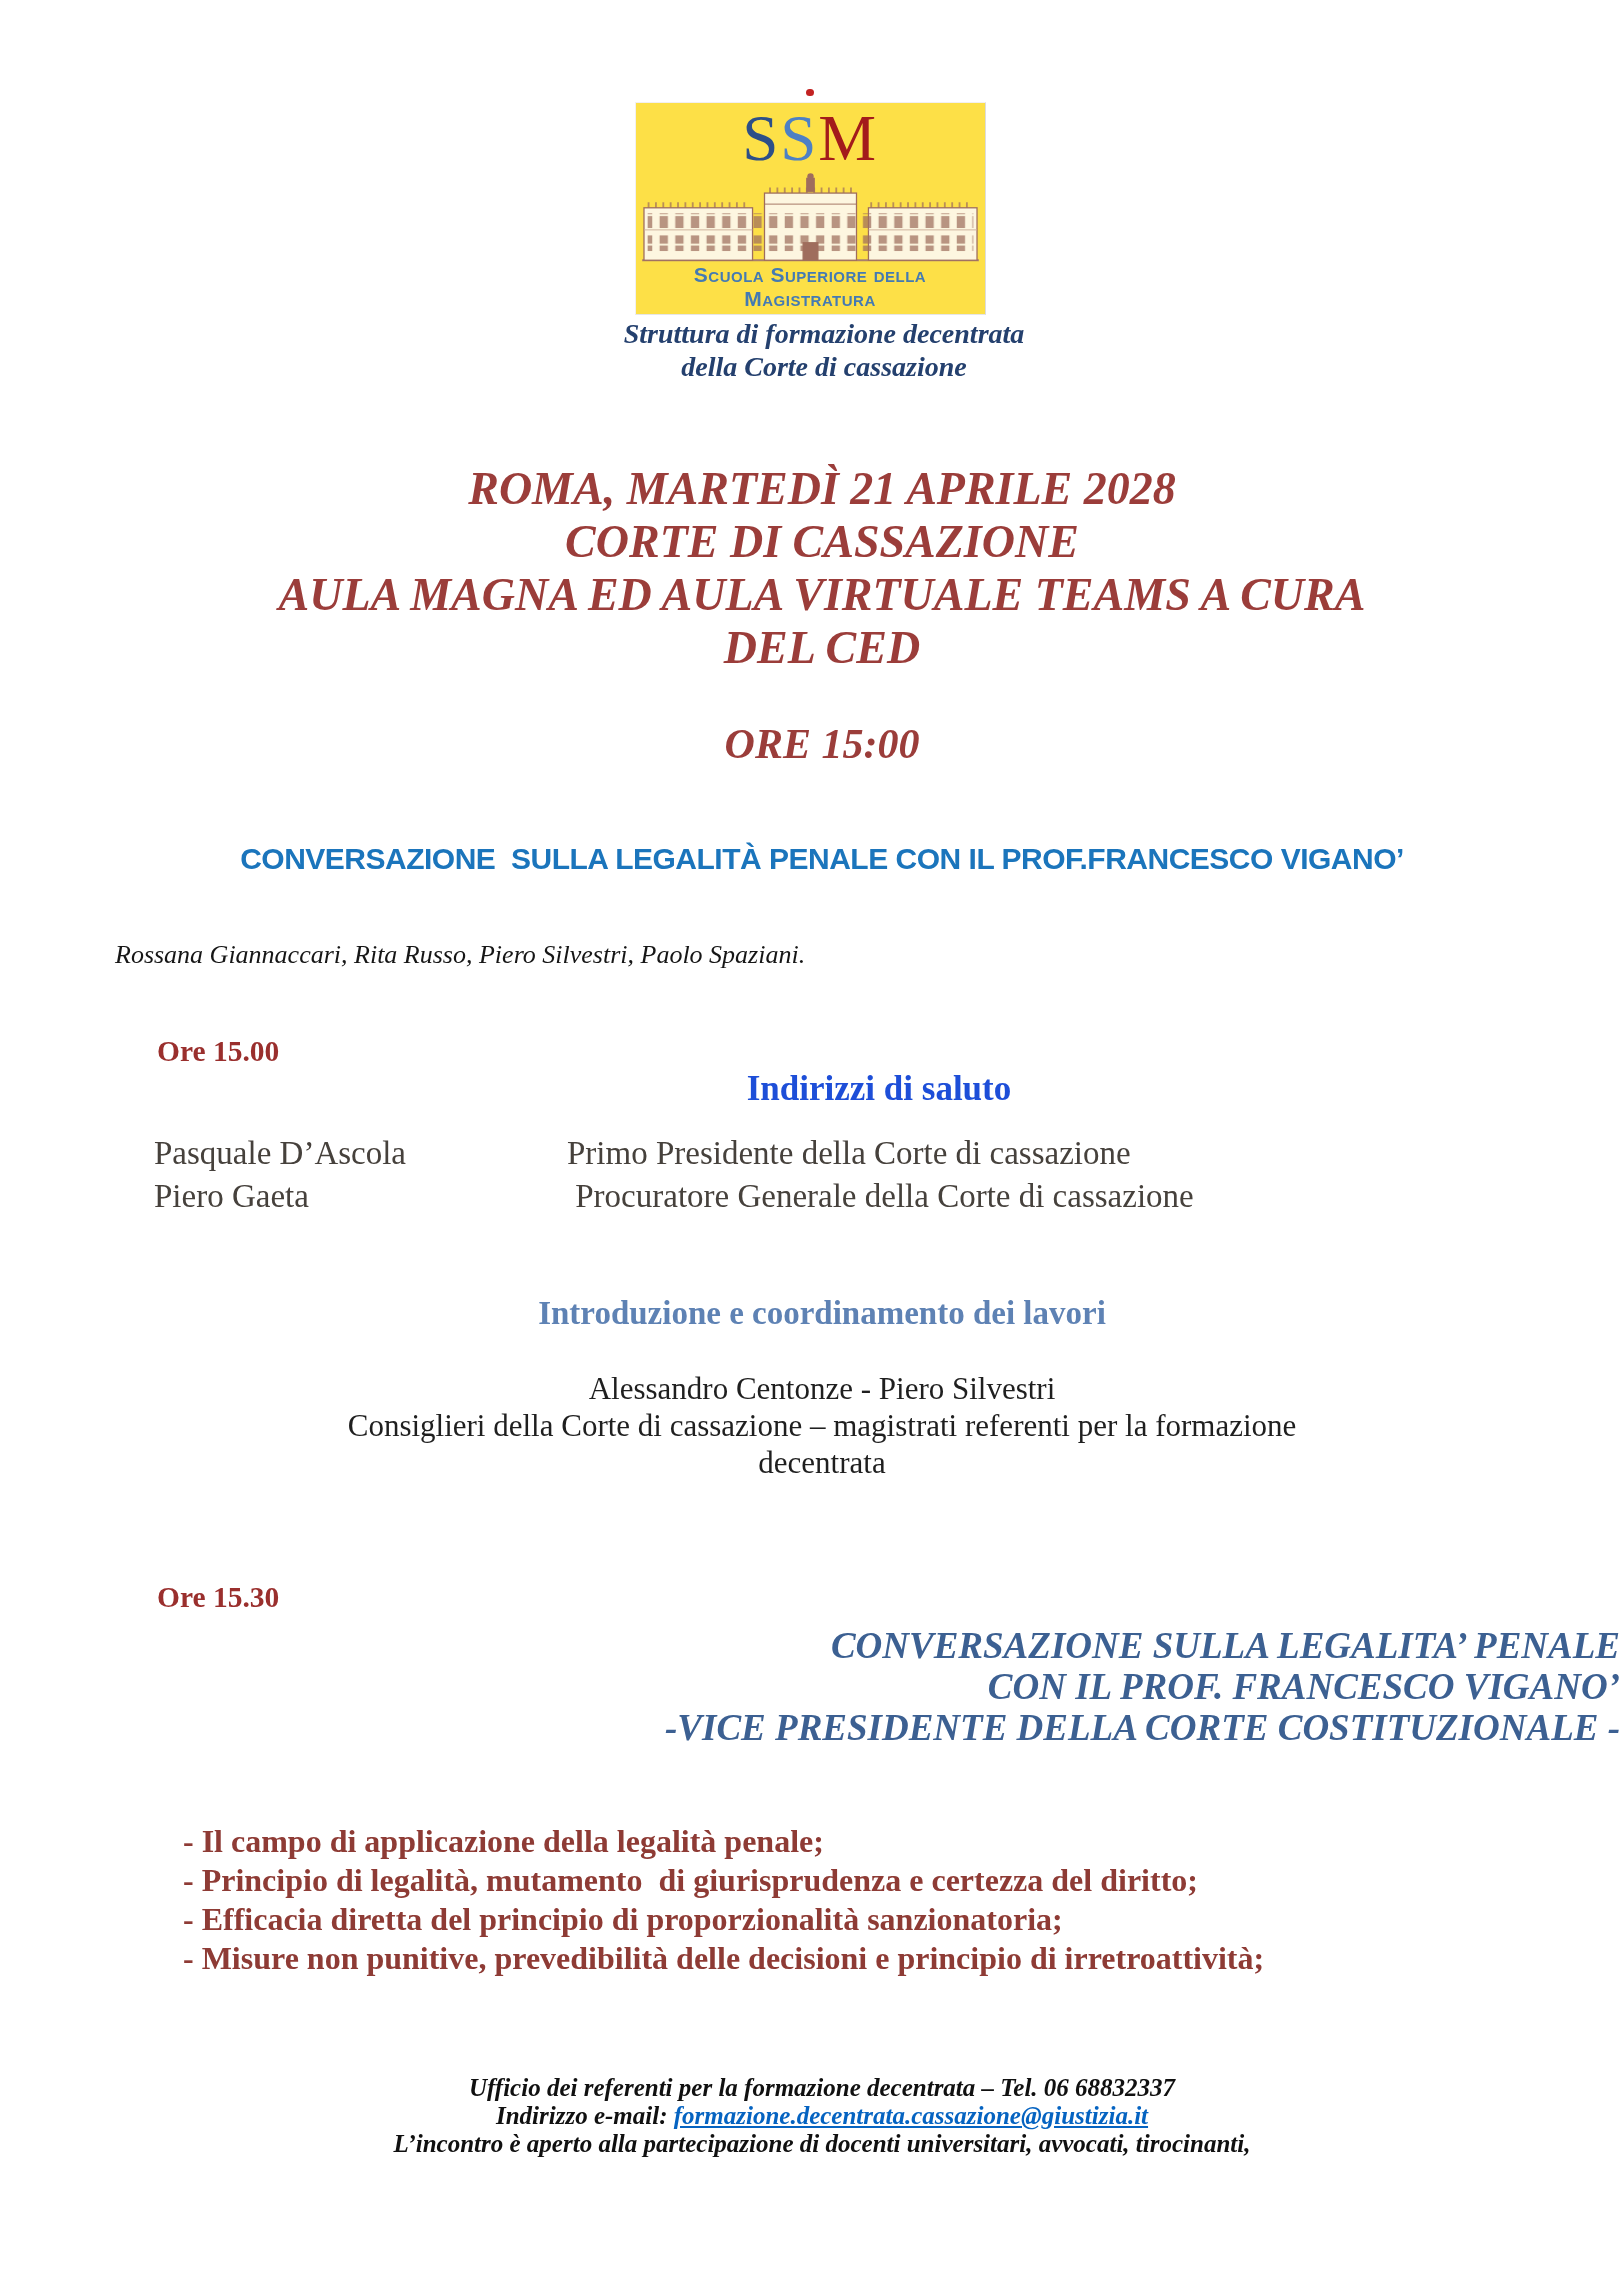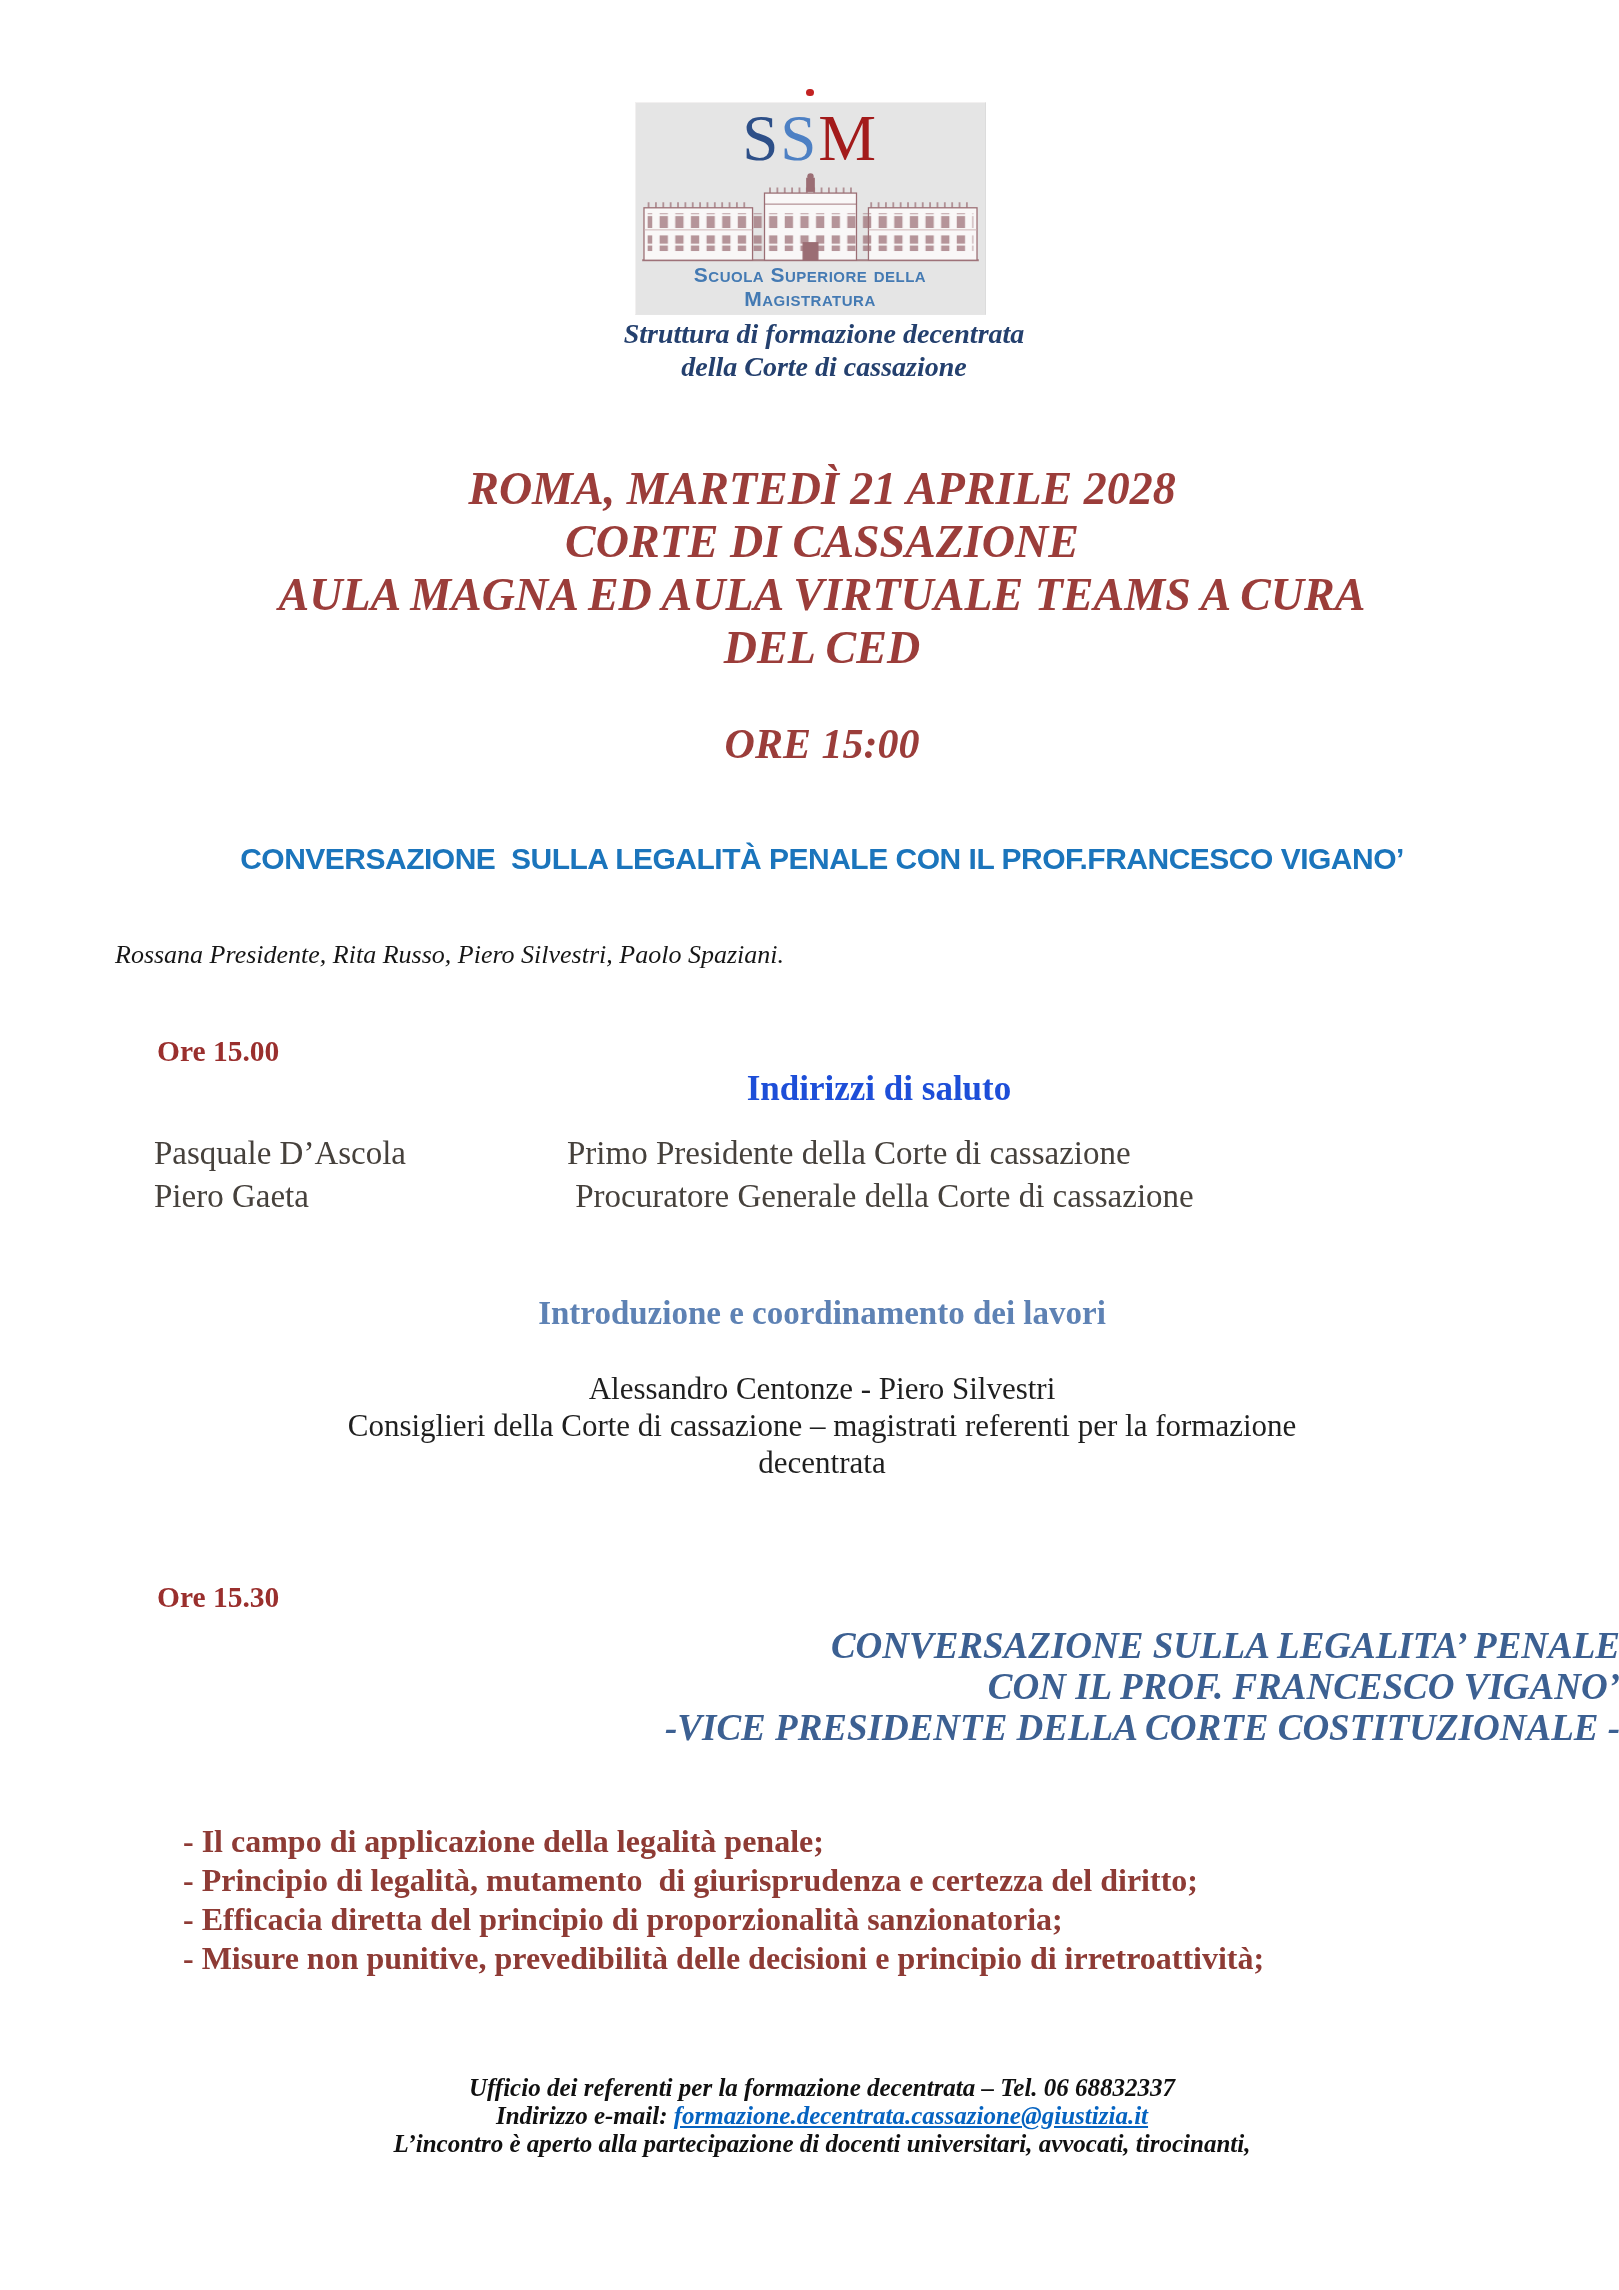--- a/index.html
+++ b/index.html
@@ -7,21 +7,21 @@
     width:1620px;height:2291px;background:#ffffff;overflow:hidden;position:relative;
     font-family:"Liberation Serif", serif;color:#1a1a1a;
   }
   .pre{white-space:pre-wrap;}
 
   
   .red-dot{width:7.4px;height:7.4px;border-radius:50%;background:#c32222;margin:89px auto 0;}
 
   
   .logo-box{
-    width:349px;margin:5.5px auto 0;text-align:center;background:#e5e5e5;
+    width:349px;margin:5.5px auto 0;text-align:center;background:#fde047;
     border:0.9px solid #f2f0f0;border-right-color:#dcdcdc;border-bottom-color:#e6e6e6;
     padding:1.8px 0 3.7px;
   }
   .ssm{font-size:65px;line-height:66px;letter-spacing:1.8px;font-weight:400;}
   .ssm .s1{color:#2d4f88;}
   .ssm .s2{color:#4d80c4;}
   .ssm .m{color:#a31b1b;}
   .building-wrap{height:92px;}
   .building-wrap svg{display:block;margin:0 auto;}
   .school{
@@ -149,21 +149,21 @@
   <div>CORTE DI CASSAZIONE</div>
   <div>AULA MAGNA ED AULA VIRTUALE TEAMS A CURA</div>
   <div>DEL CED</div>
 </div>
 
 <div class="ore-big">ORE 15:00</div>
 
 <div class="session-heading pre">CONVERSAZIONE  SULLA LEGALITÀ PENALE CON IL PROF.FRANCESCO VIGANO’</div>
 
 <div class="responsabili">
-  <div class="pre">Rossana Presidente, Rita Russo, Piero Silvestri, Paolo Spaziani.</div>
+  <div class="pre">Rossana Giannaccari, Rita Russo, Piero Silvestri, Paolo Spaziani.</div>
 </div>
 
 <div class="ore-label first">Ore 15.00</div>
 
 <div class="indirizzi">Indirizzi di saluto</div>
 
 <div class="speakers">
   <div class="speaker-row">
     <div class="speaker-name">Pasquale D’Ascola</div>
     <div class="speaker-role pre">Primo Presidente della Corte di cassazione</div>

